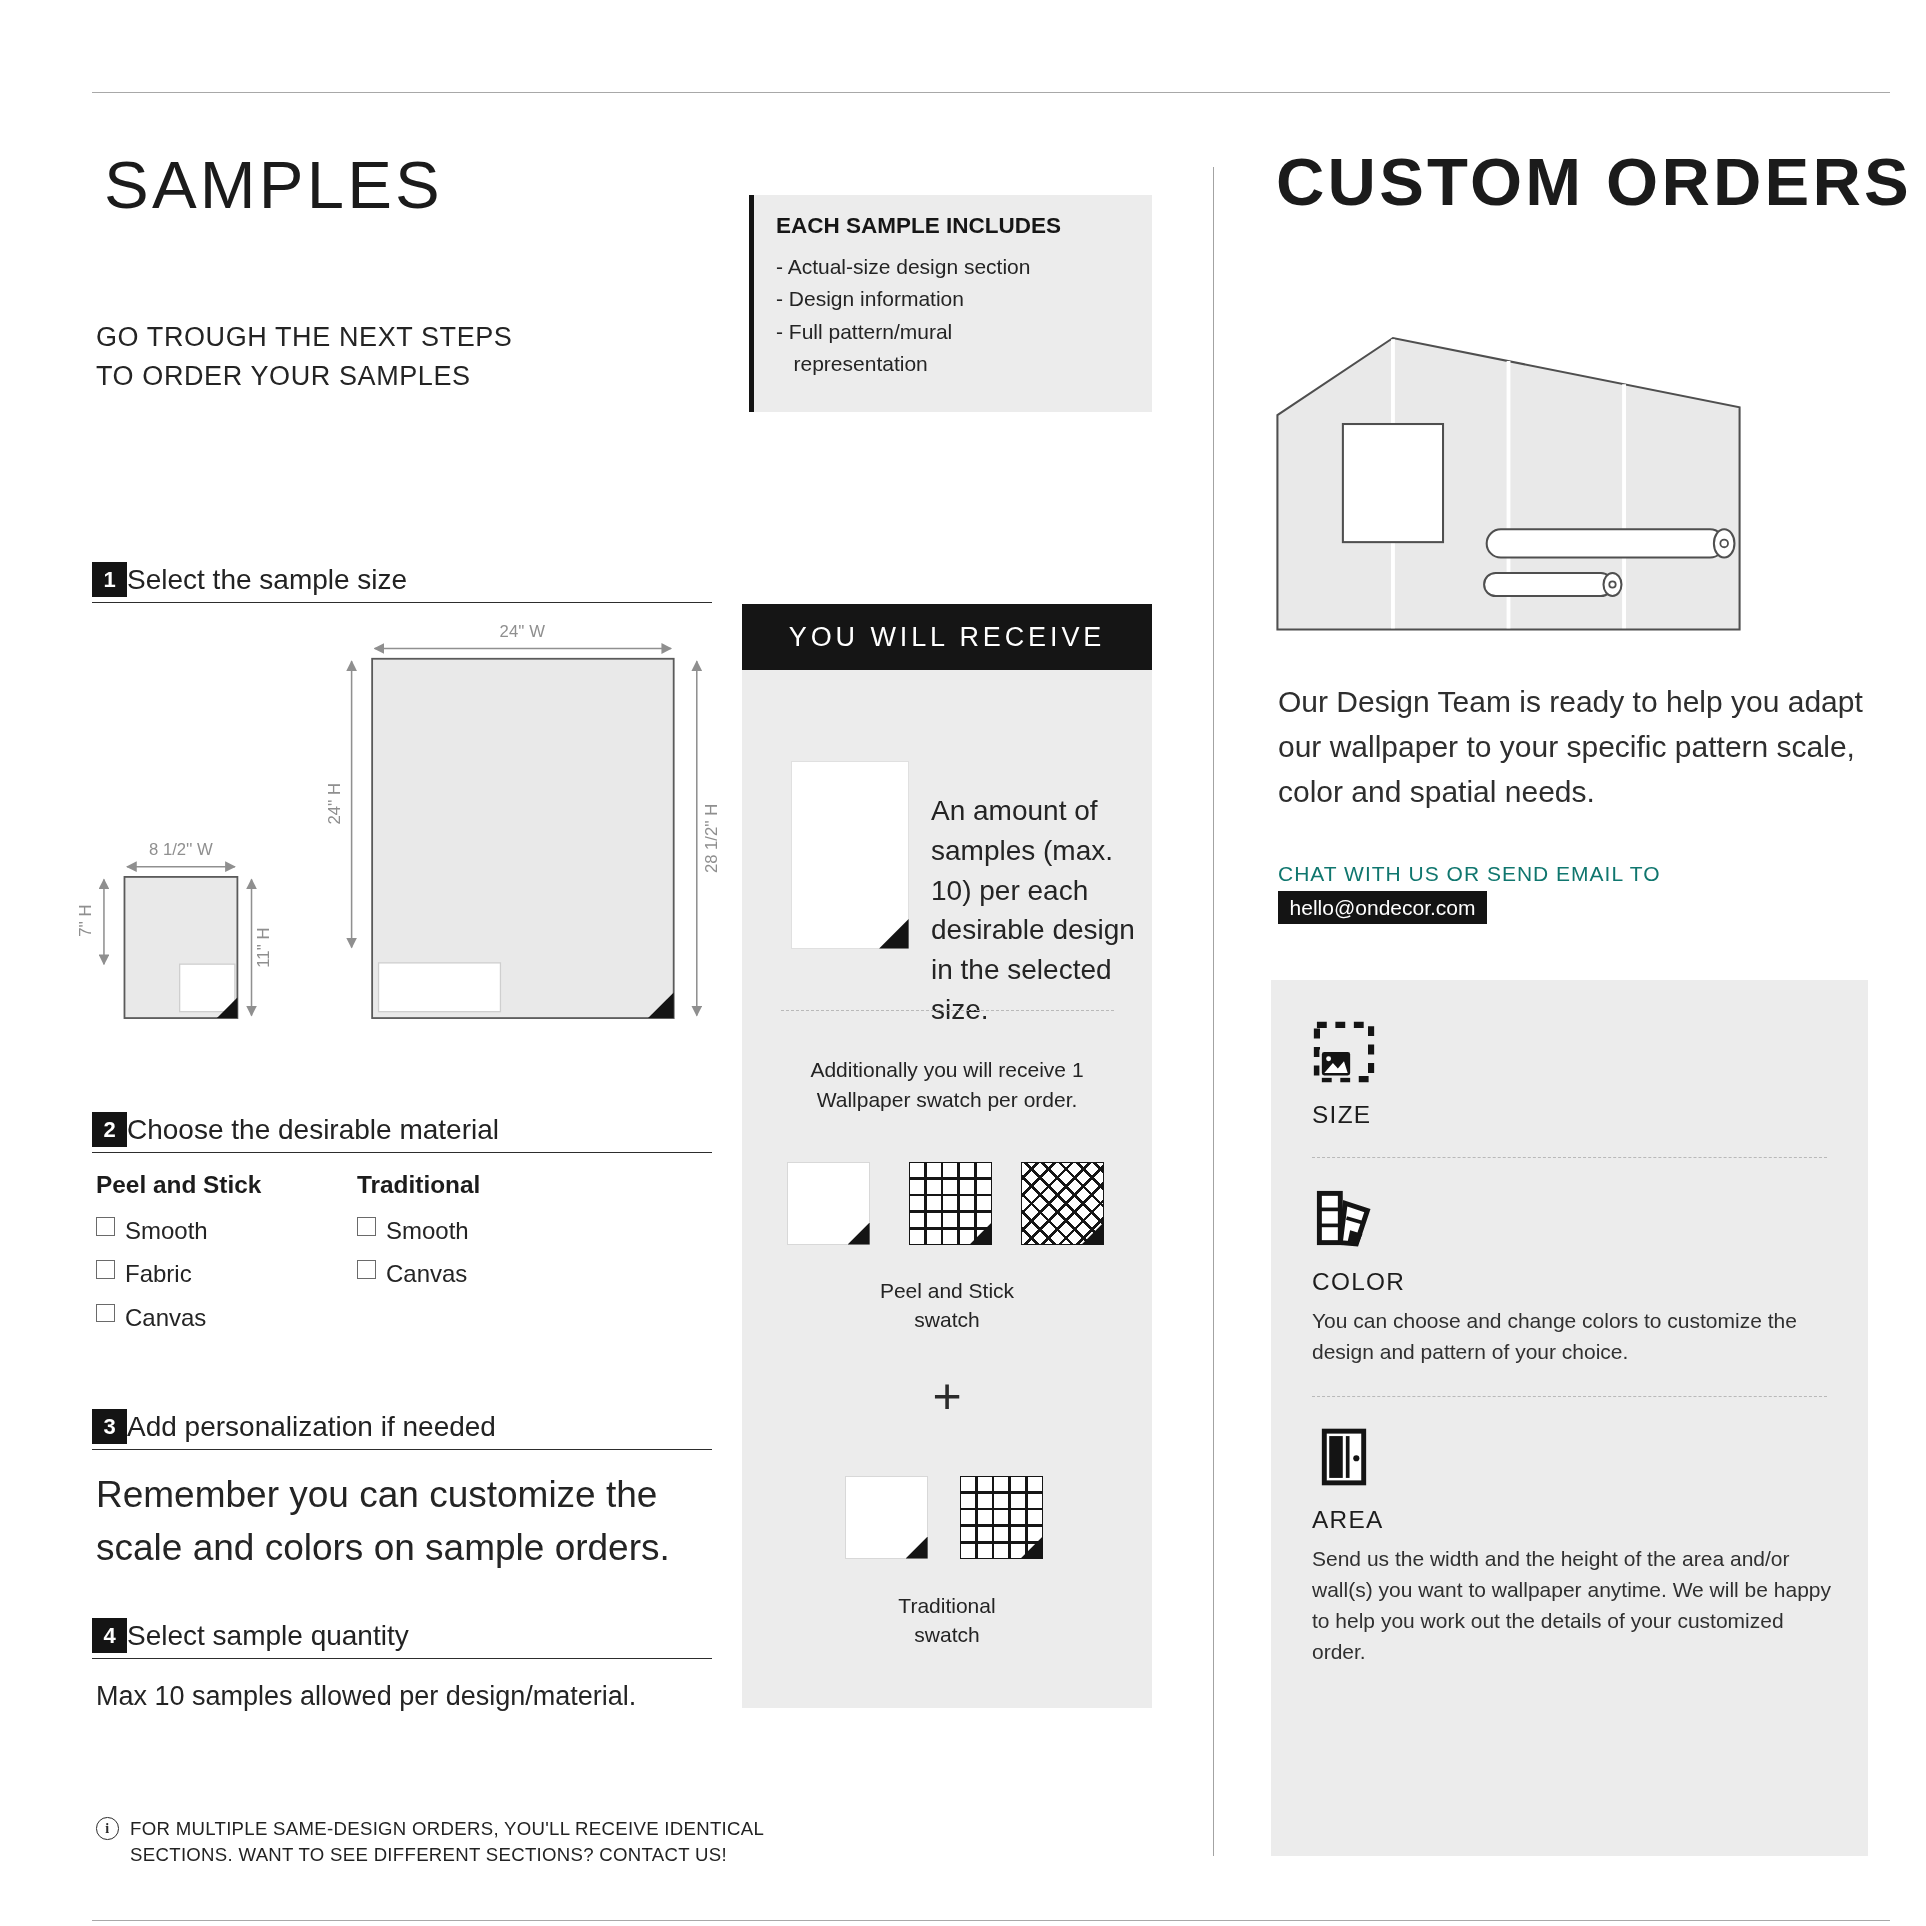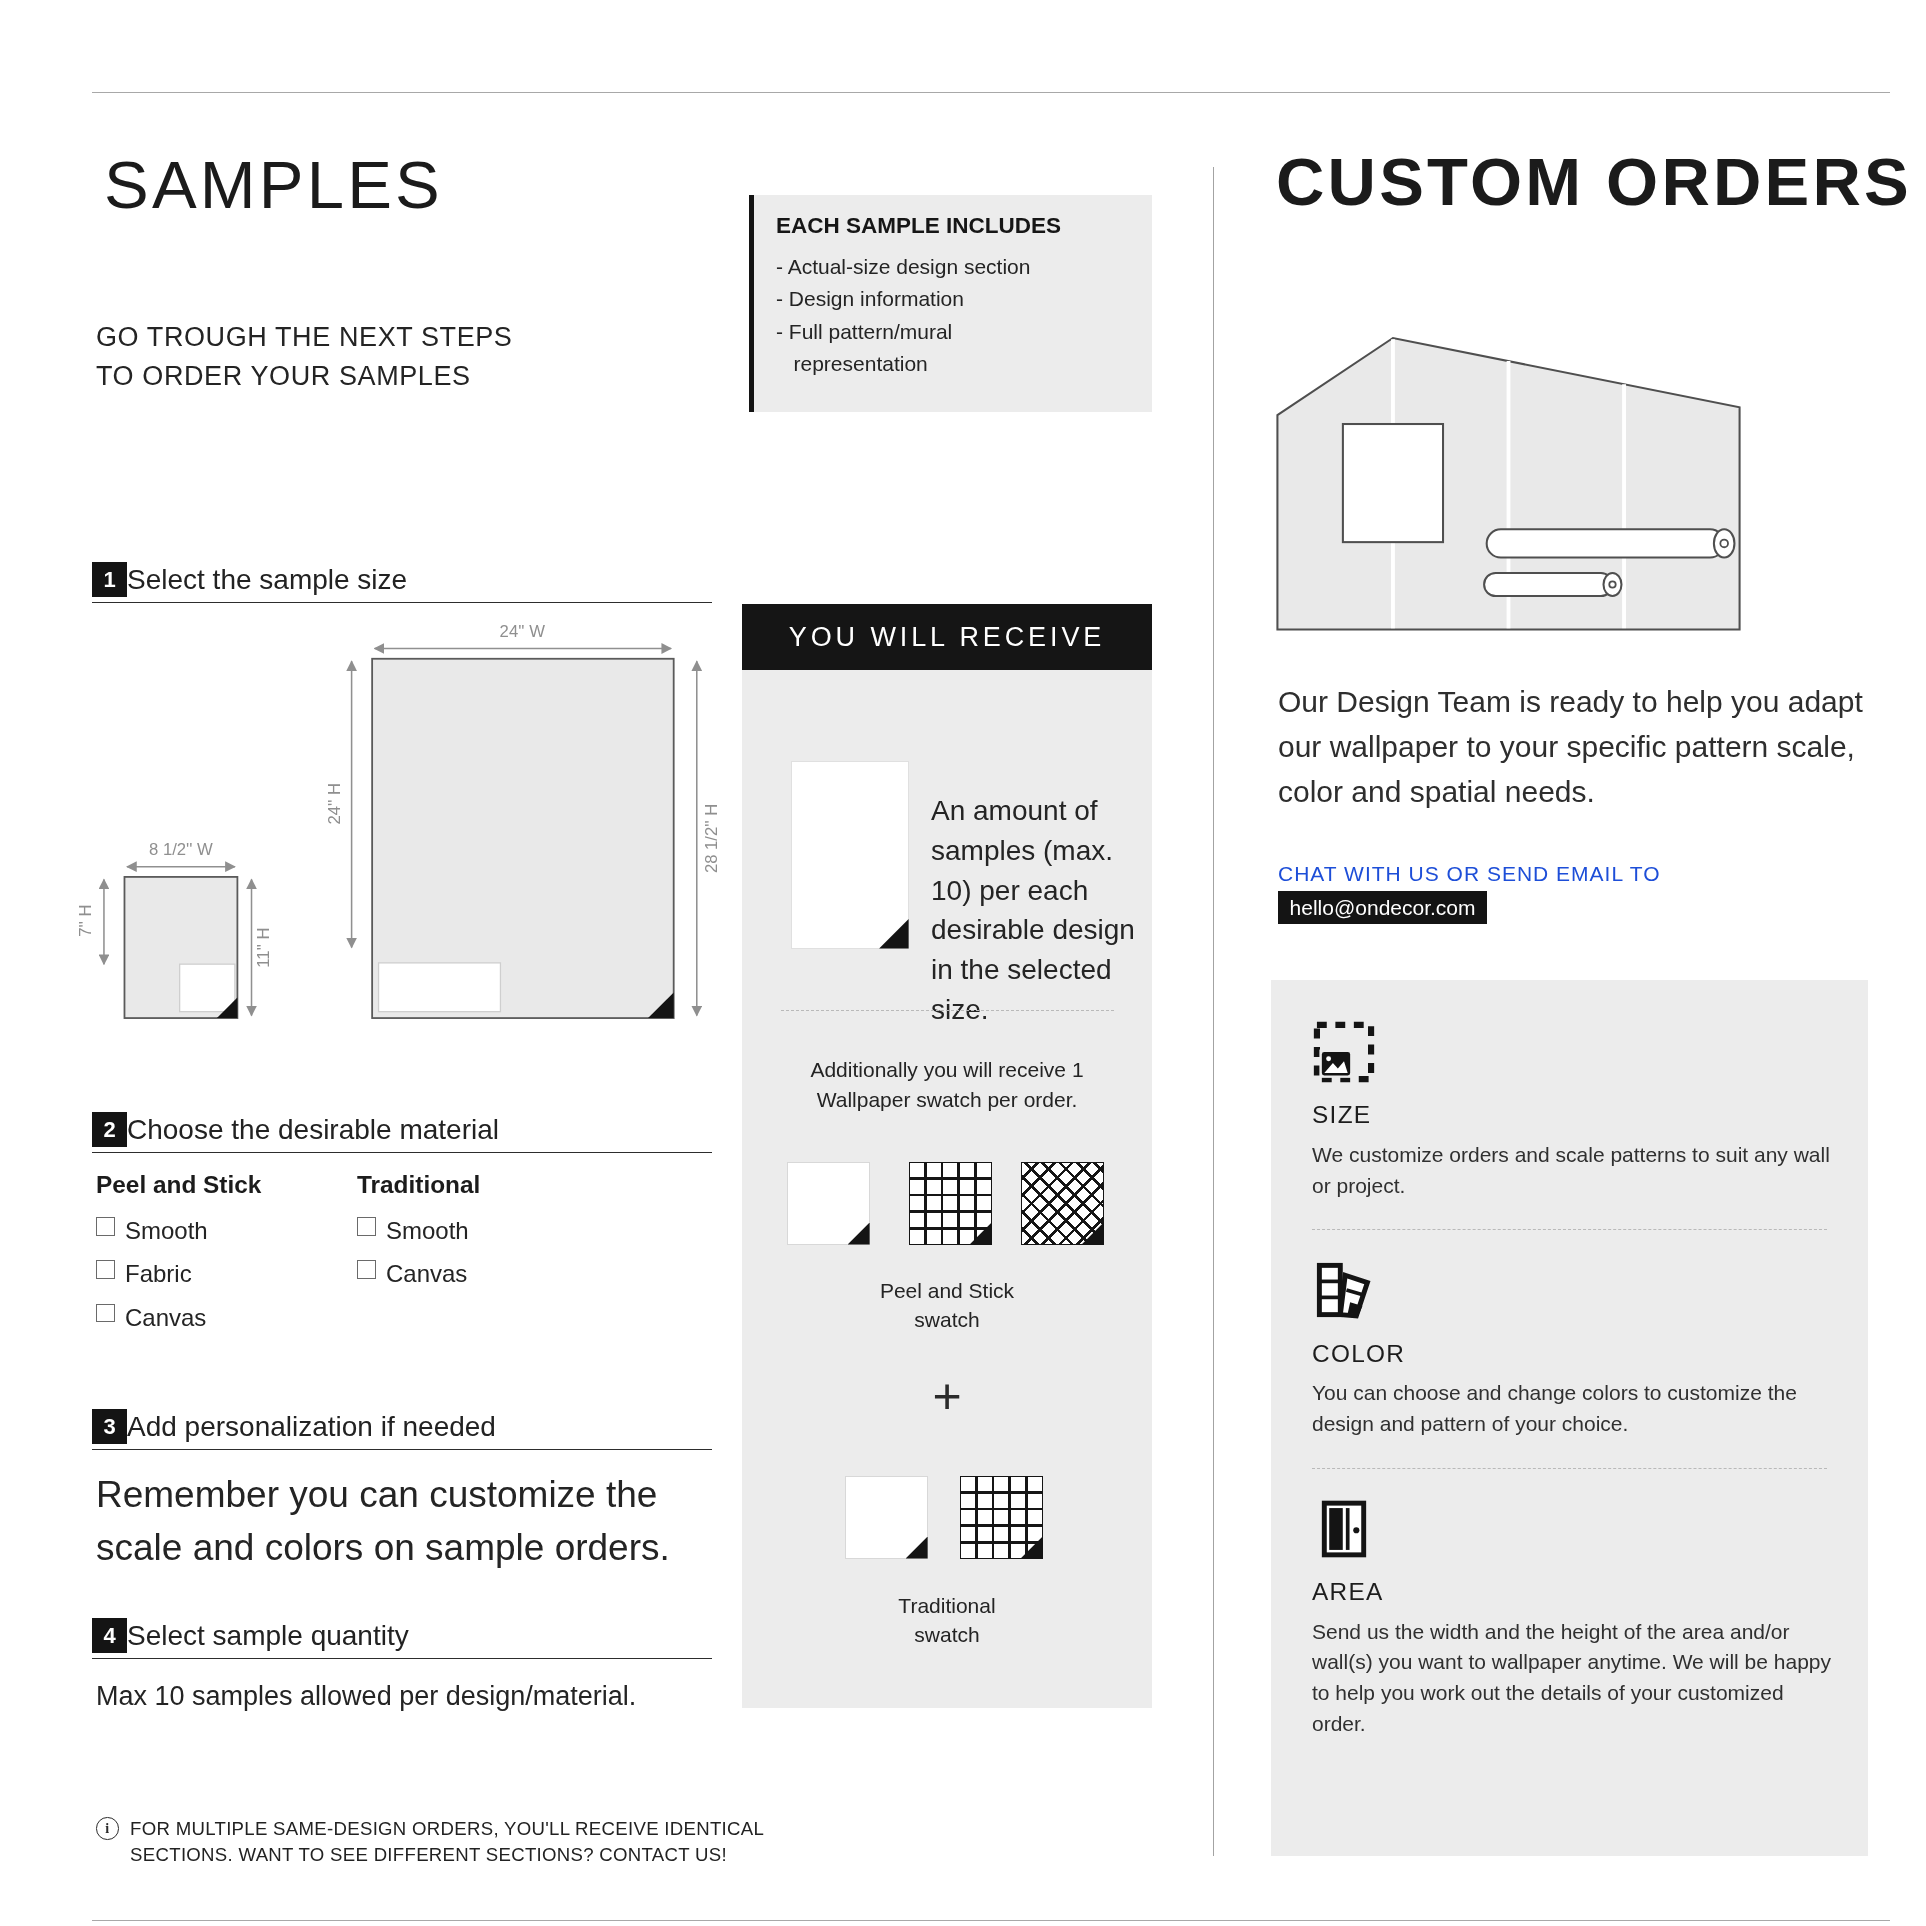--- a/index.html
+++ b/index.html
@@ -85,21 +85,21 @@
   .swatch-label{position:absolute;left:0;width:410px;text-align:center;font-size:21px;line-height:1.38;color:#242424;}
   #plus-sign{position:absolute;left:0;width:410px;top:697px;text-align:center;font-size:50px;font-weight:300;color:#2b2b2b;}
 
   
   #house-illustration{left:1271px;top:334px;width:475px;height:302px;}
   .house-wall{fill:#e9e9e9;stroke:#4f4f4f;stroke-width:1.6;}
   .house-line{stroke:#ffffff;stroke-width:3;}
   .house-white{fill:#ffffff;stroke:#4f4f4f;stroke-width:1.6;}
 
   #custom-intro{left:1278px;top:679px;width:610px;font-size:30px;line-height:1.5;color:#2e2e2e;}
-  #contact-label{left:1278px;top:862px;font-size:21px;letter-spacing:1px;color:#1d4ed8;}
+  #contact-label{left:1278px;top:862px;font-size:21px;letter-spacing:1px;color:#0f766e;}
   #email-chip{left:1278px;top:891px;background:#141414;color:#fff;font-size:21px;
     padding:4.5px 11.6px;display:inline-block;}
 
   #features-panel{left:1271px;top:980px;width:597px;height:876px;background:#ececec;
     box-sizing:border-box;padding:40px 41px 26px 41px;}
   .feature-icon{width:64px;height:64px;margin-bottom:15.4px;}
   .feature-title{font-size:24.4px;letter-spacing:1.3px;color:#1d1d1d;margin-bottom:10.3px;}
   .feature-text{font-size:21px;line-height:1.47;color:#303030;width:520px;}
   .feature-div{border-top:1.9px dashed #b9b9b9;margin:28px 0;}
 </style>
@@ -263,21 +263,20 @@
 <div class="abs" id="features-panel">
 
   <svg class="feature-icon" viewBox="0 0 52 52">
     <rect x="4" y="4" width="44" height="44" fill="none" stroke="#141414" stroke-width="5" stroke-dasharray="8 7"></rect>
     <rect x="6" y="24" width="27" height="23" fill="#ececec"></rect>
     <rect x="8" y="26" width="23" height="19" rx="2" fill="#141414"></rect>
     <circle cx="13.5" cy="31.5" r="2" fill="#ffffff"></circle>
     <path d="M10,43 l7,-8 4,4.5 5,-6 3,9.5 z" fill="#ffffff"></path>
   </svg>
   <div class="feature-title">SIZE</div>
-  <div class="feature-text">We customize orders and scale patterns to suit any wall or project.</div>
 
   <div class="feature-div"></div>
 
   <svg class="feature-icon" viewBox="0 0 52 52">
     <rect x="6" y="6" width="17" height="40" fill="#ffffff" stroke="#141414" stroke-width="4"></rect>
     <line x1="6" y1="19" x2="23" y2="19" stroke="#141414" stroke-width="3"></line>
     <line x1="6" y1="32" x2="23" y2="32" stroke="#141414" stroke-width="3"></line>
     <polygon points="27,14 45,20 36,47 23,46" fill="#ffffff" stroke="#141414" stroke-width="4"></polygon>
     <line x1="28" y1="26" x2="42" y2="30" stroke="#141414" stroke-width="3"></line>
     <polygon points="31,36 41,39 38,46 29,45" fill="#141414"></polygon>

